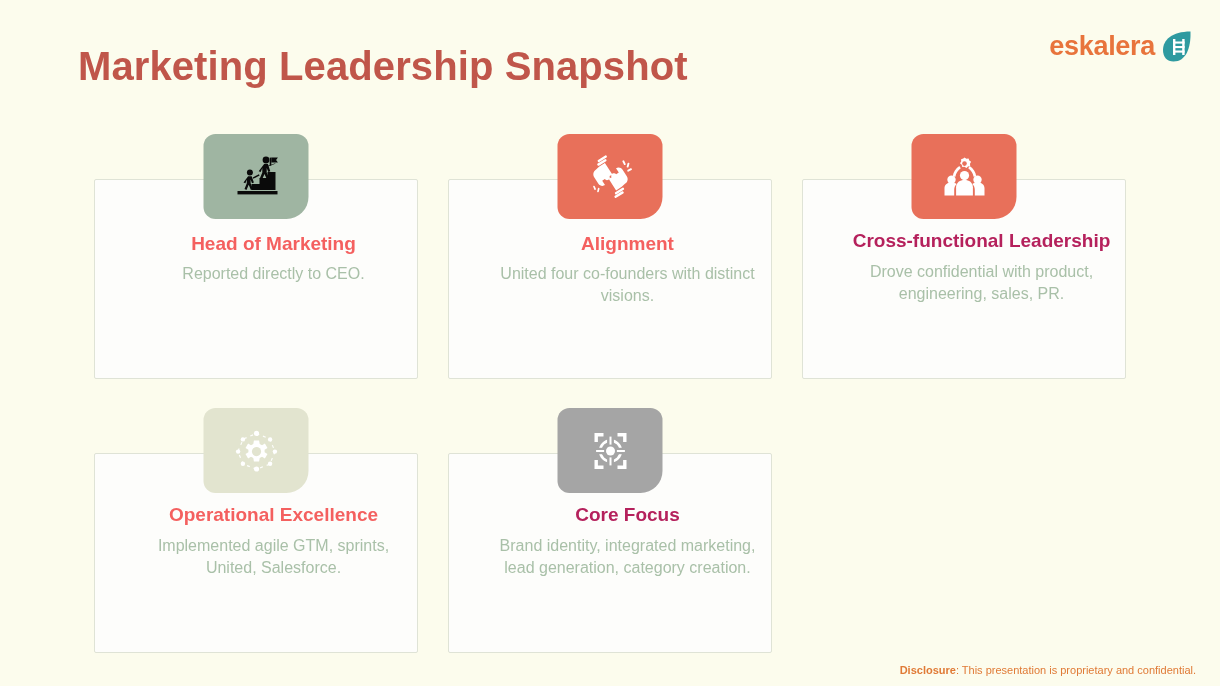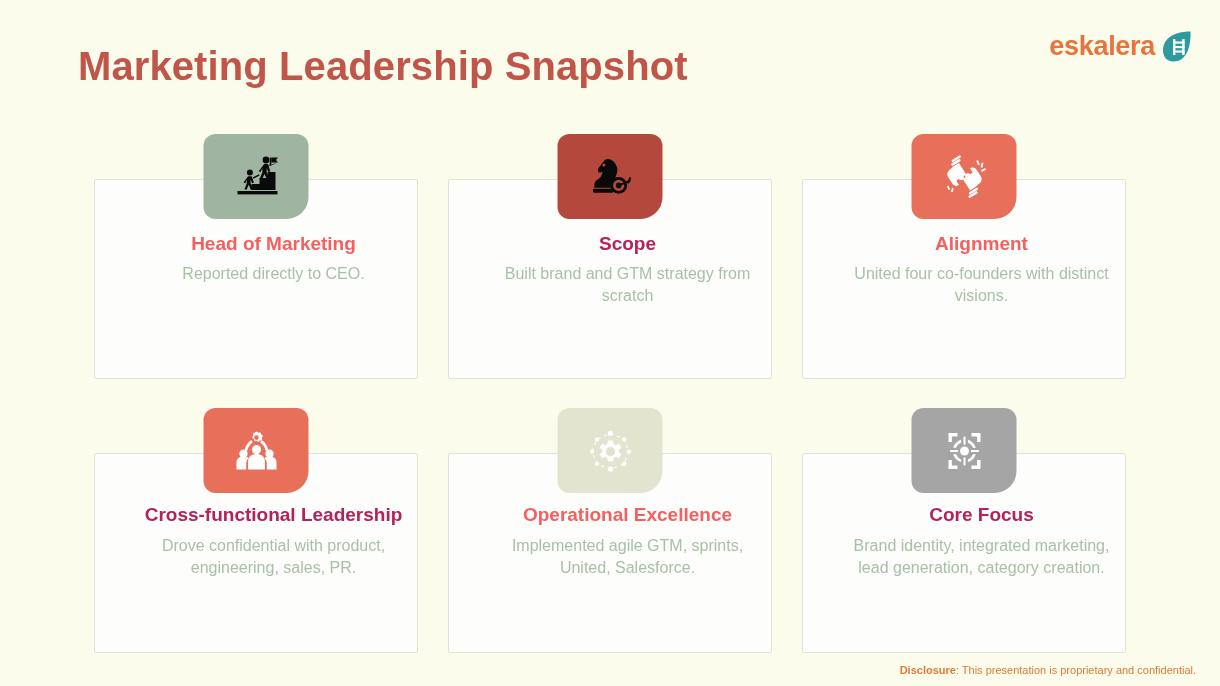--- a/index.html
+++ b/index.html
@@ -181,40 +181,20 @@
             <path d="M21.2 24.4 l6.2 -3.2 0.7 1.3 -6.2 3.2 Z"></path>
           </g>
         </svg>
       </div>
       <div class="card-body">
         <p class="card-title" style="color:#f4605f">Head of Marketing</p>
         <p class="card-desc">Reported directly to CEO.</p>
       </div>
     </div>
 
-    <div class="card-wrap row1">
-      <div class="card"></div>
-      <div class="icon-tile" style="background:#b5483c">
-        <svg width="50" height="48" viewBox="0 0 50 48">
-          <g fill="#0a0a0a">
-            <path d="M22 6 c-1.6 0 -2.8 1 -3.6 2.2 l-4.6 5.8 c-1.2 1.6 -1.6 3 -1.2 4.2 0.4 1.2 1.6 1.6 2.6 1.2 l2 -0.8 -1.2 3.6 c-0.6 1.8 -1.8 3 -3.6 4 -2.4 1.4 -3.6 3.4 -3.6 6 v2.6 h20 v-3 c0 -3.6 0.6 -6.6 1.8 -9.4 1.2 -2.8 1.6 -5.2 1 -7.6 C30.8 11 27.2 6 22 6 Z M18.4 13.4 a1.5 1.5 0 1 1 0 -3 1.5 1.5 0 0 1 0 3 Z"></path>
-            <rect x="7.5" y="35.8" width="20.5" height="4" rx="1.4"></rect>
-            <circle cx="33.2" cy="32.4" r="8.4"></circle>
-            <circle cx="33.2" cy="32.4" r="5.6" fill="#b5483c"></circle>
-            <circle cx="33.2" cy="32.4" r="2.8"></circle>
-            <path d="M33.2 32.4 L45 27.6" stroke="#0a0a0a" stroke-width="2.1" fill="none"></path>
-            <rect x="42.6" y="24.2" width="2" height="6.4" transform="rotate(22 43.6 27.4)"></rect>
-          </g>
-        </svg>
-      </div>
-      <div class="card-body">
-        <p class="card-title" style="color:#b5215c">Scope</p>
-        <p class="card-desc">Built brand and GTM strategy from scratch</p>
-      </div>
-    </div>
 
     <div class="card-wrap row1">
       <div class="card"></div>
       <div class="icon-tile" style="background:#e8705a">
         <svg width="50" height="48" viewBox="0 0 50 48">
           <g fill="#ffffff">
             <rect x="11.6" y="4.6" width="10.4" height="2.4" rx="1" transform="rotate(-32 16.8 5.8)"></rect>
             <rect x="11.2" y="8.2" width="10.4" height="2.4" rx="1" transform="rotate(-32 16.4 9.4)"></rect>
             <path d="M13.8 13.6 l5.6 -3.6 7.6 11.8 -3 1.2 c0.7 1.5 0.2 3 -1 3.8 -1.3 0.8 -2.9 0.5 -3.7 -0.7 l-2.6 1.7 2.8 4.3 c-2.2 1.5 -5.2 0.8 -6.6 -1.4 l-4.2 -6.5 c-1.6 -2.5 -0.9 -5.8 1.6 -7.4 Z"></path>
             <rect x="28.4" y="40.4" width="10.4" height="2.4" rx="1" transform="rotate(-32 33.6 41.6)"></rect>

